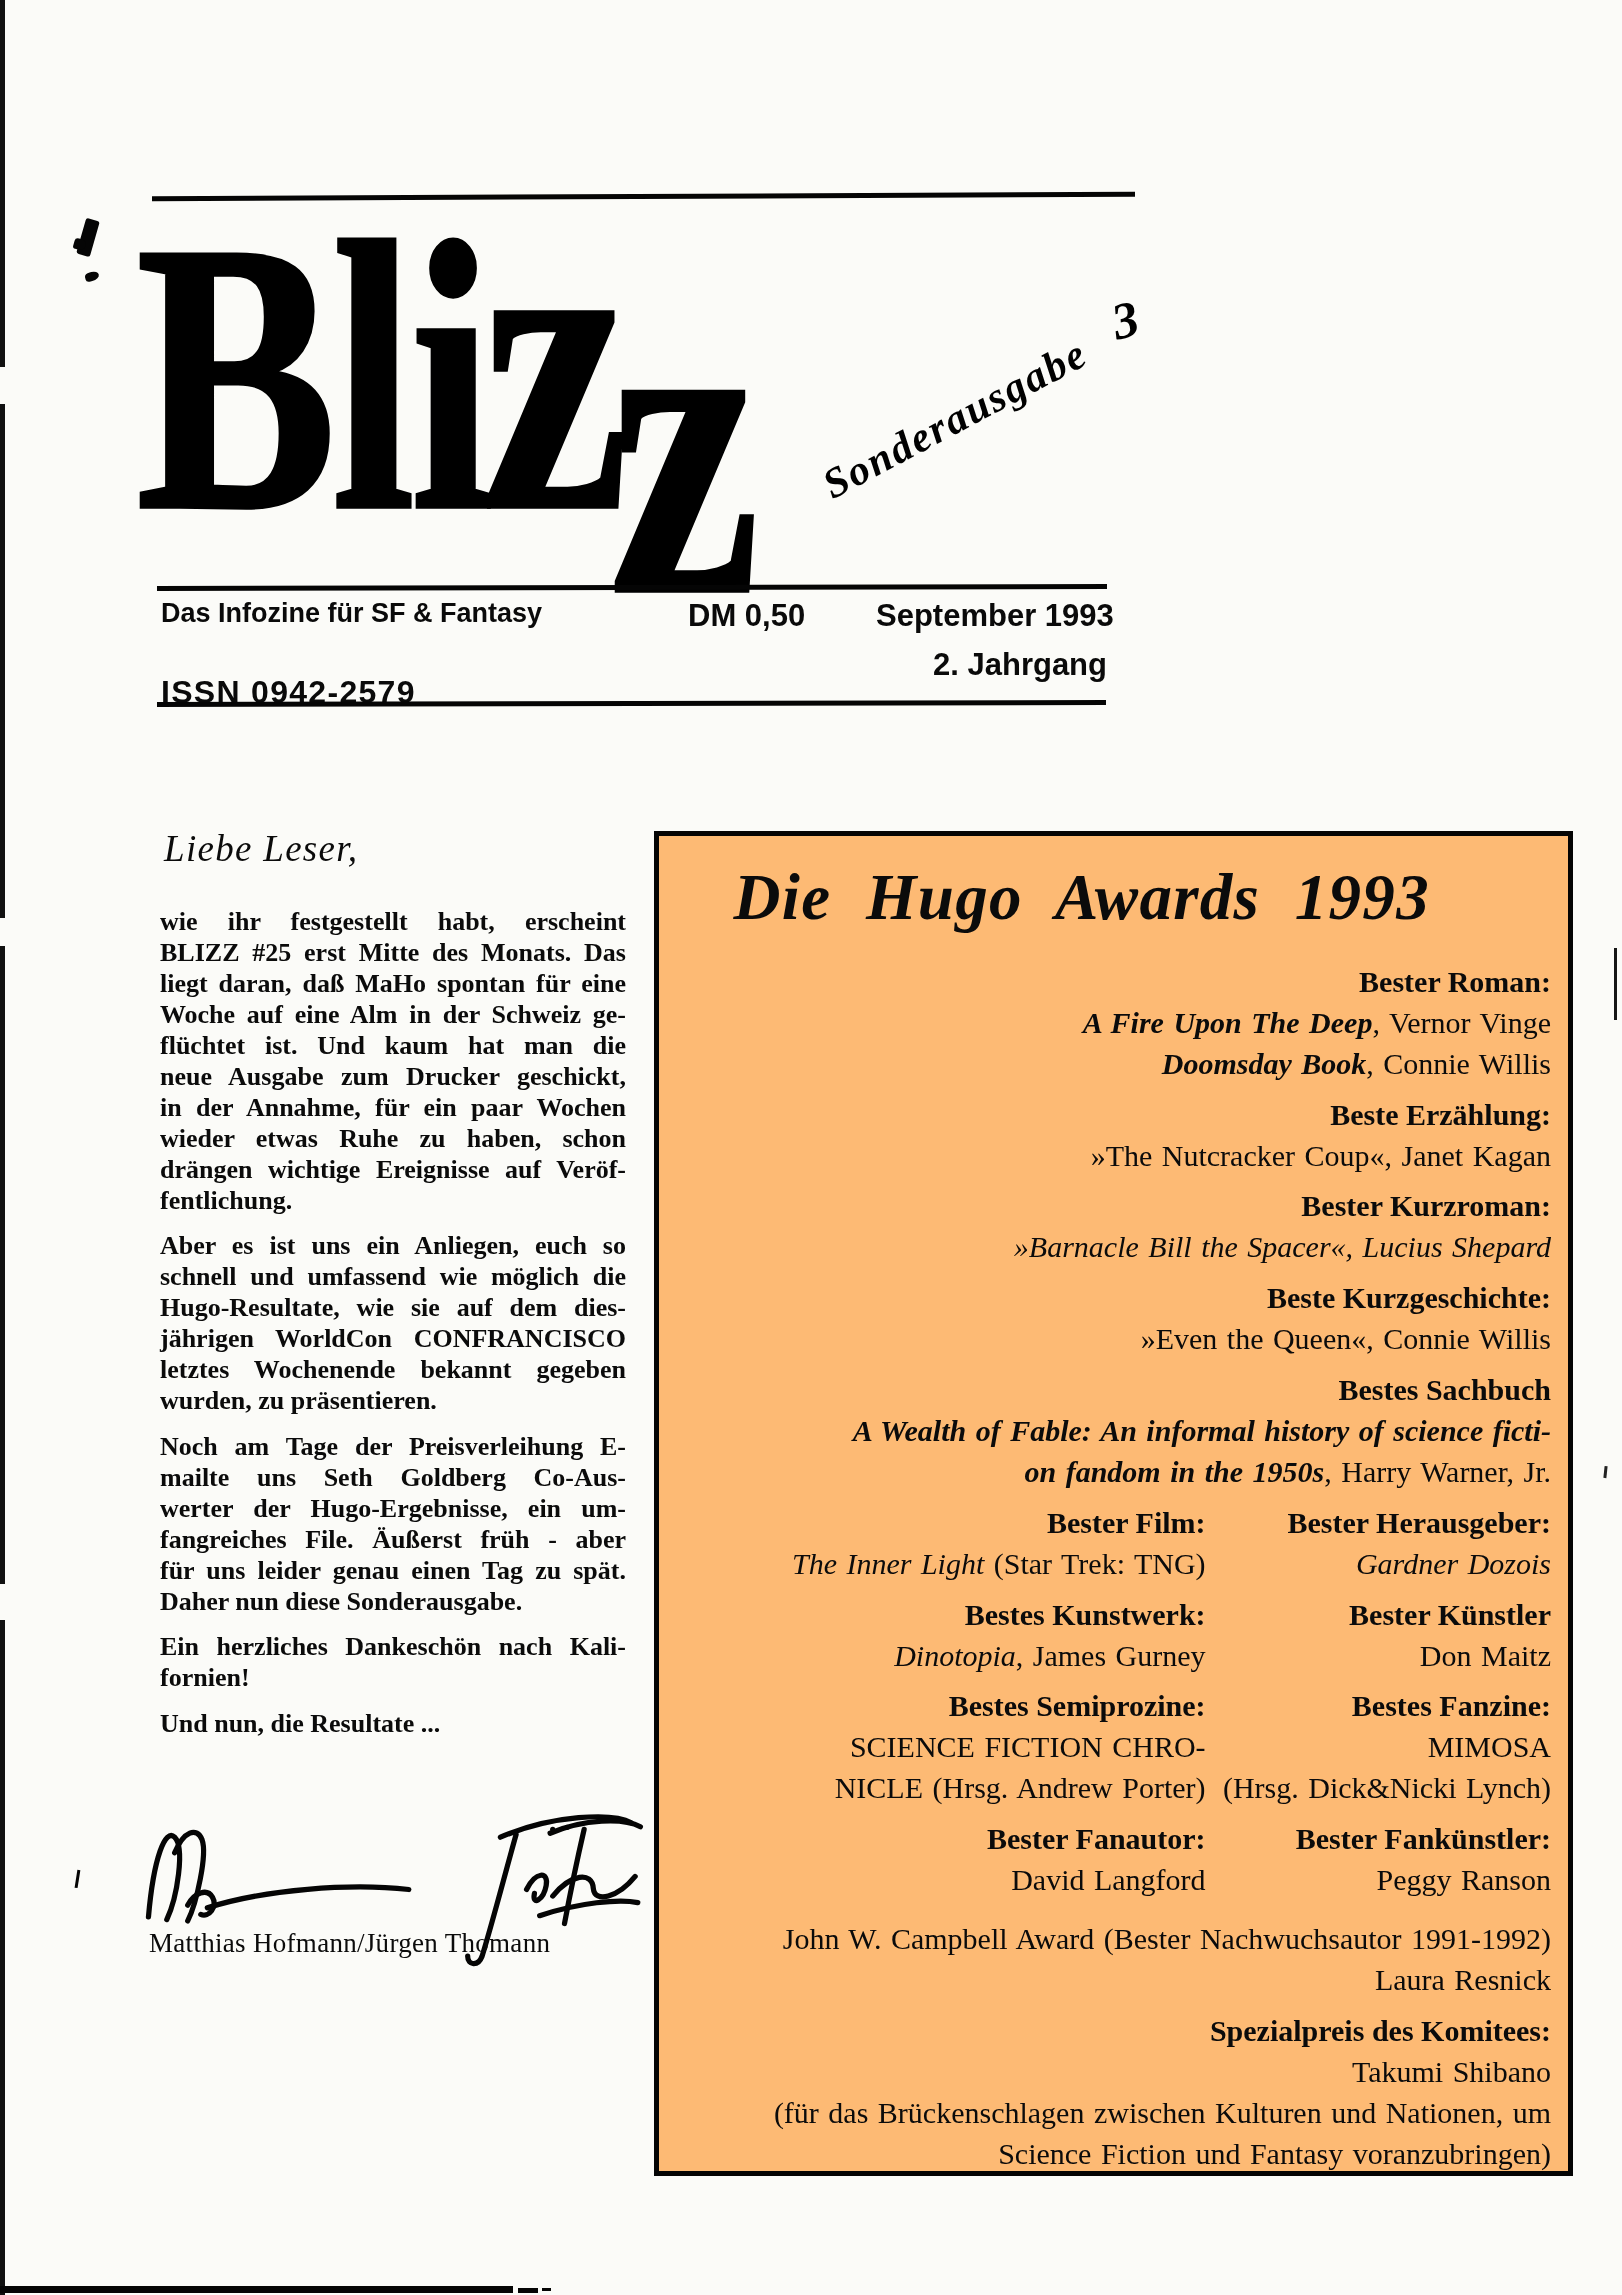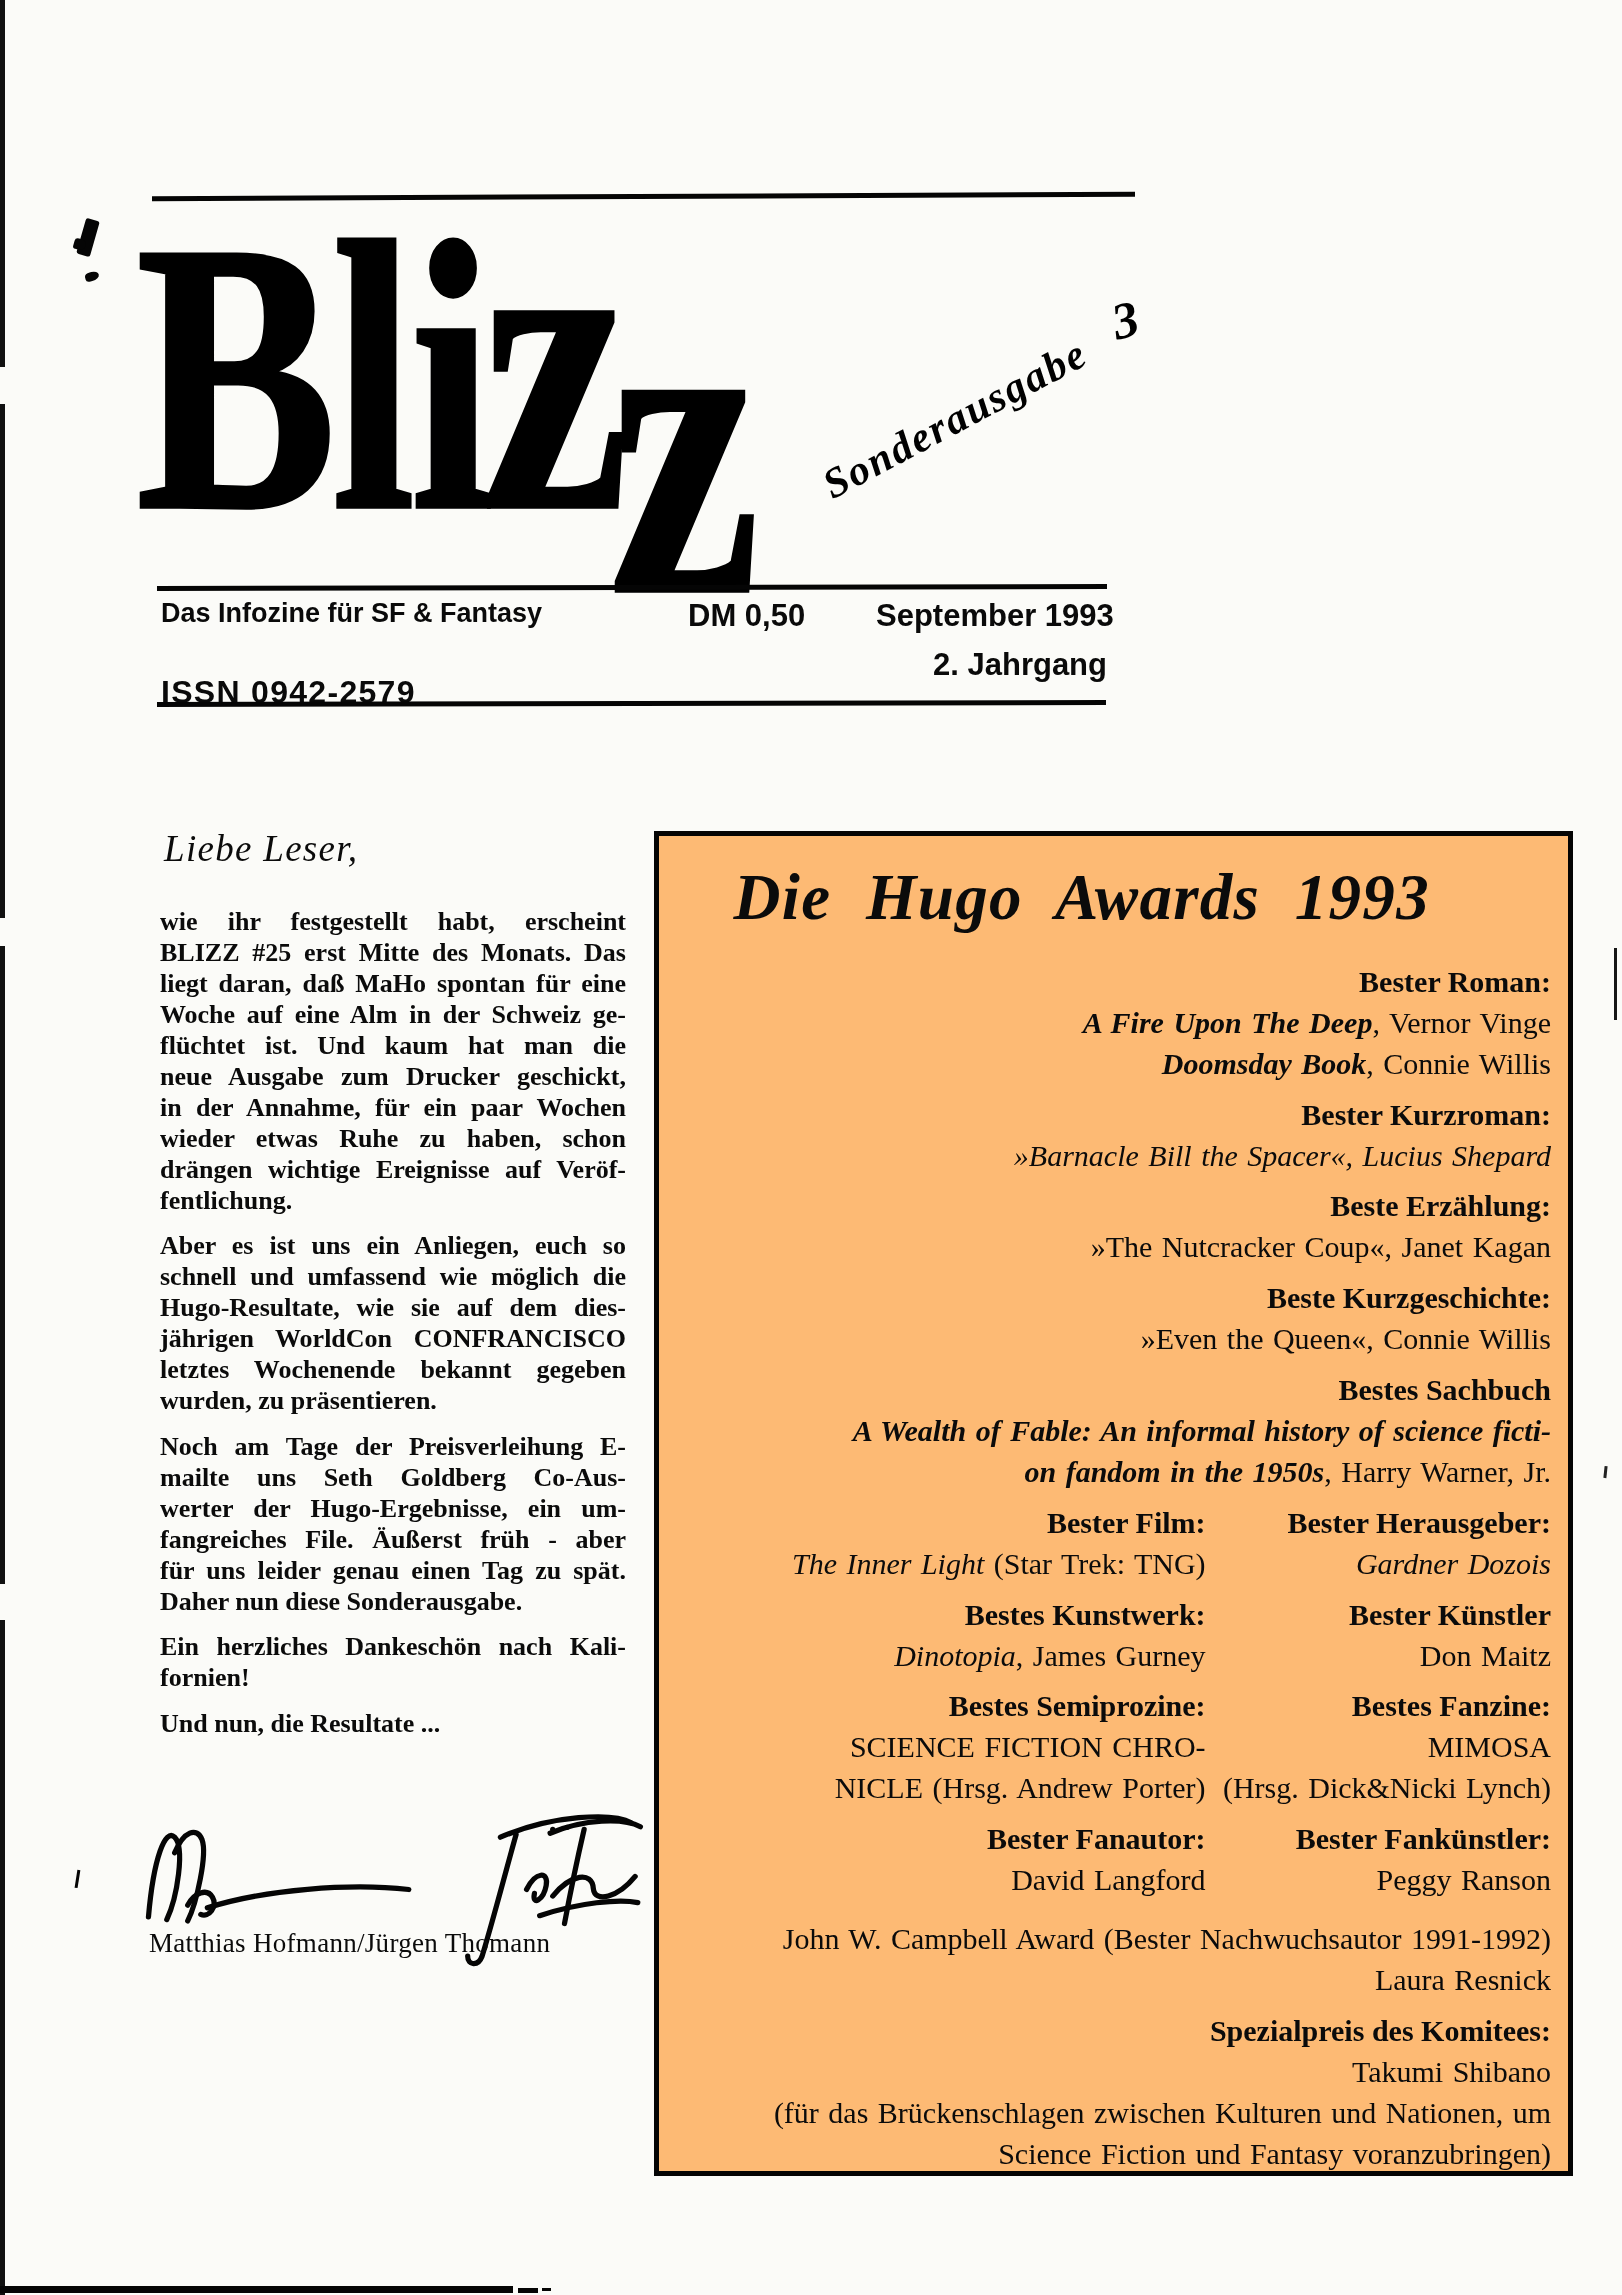--- a/index.html
+++ b/index.html
@@ -159,26 +159,26 @@
 <div class="abs sig-caption">Matthias Hofmann/Jürgen Thomann</div>
 
 <div class="abs hugo">
   <div class="hugo-title">Die Hugo Awards 1993</div>
   <div class="award">
       <div class="award-cat">Bester Roman:</div>
       <div class="award-line"><span class="s-bi">A Fire Upon The Deep</span><span class="s-r">, Vernor Vinge</span></div>
       <div class="award-line"><span class="s-bi">Doomsday Book</span><span class="s-r">, Connie Willis</span></div>
     </div>
   <div class="award">
+      <div class="award-cat">Beste Erzählung:</div>
+      <div class="award-line"><span class="s-r">»The Nutcracker Coup«</span><span class="s-r">, Janet Kagan</span></div>
+    </div>
+  <div class="award">
       <div class="award-cat">Bester Kurzroman:</div>
       <div class="award-line"><span class="s-i">»Barnacle Bill the Spacer«</span><span class="s-i">, Lucius Shepard</span></div>
-    </div>
-  <div class="award">
-      <div class="award-cat">Beste Erzählung:</div>
-      <div class="award-line"><span class="s-r">»The Nutcracker Coup«</span><span class="s-r">, Janet Kagan</span></div>
     </div>
   <div class="award">
       <div class="award-cat">Beste Kurzgeschichte:</div>
       <div class="award-line"><span class="s-r">»Even the Queen«</span><span class="s-r">, Connie Willis</span></div>
     </div>
   <div class="award">
       <div class="award-cat">Bestes Sachbuch</div>
       <div class="award-line"><span class="s-bi">A Wealth of Fable: An informal history of science ficti-</span></div>
       <div class="award-line"><span class="s-bi">on fandom in the 1950s</span><span class="s-r">, Harry Warner, Jr.</span></div>
     </div>

